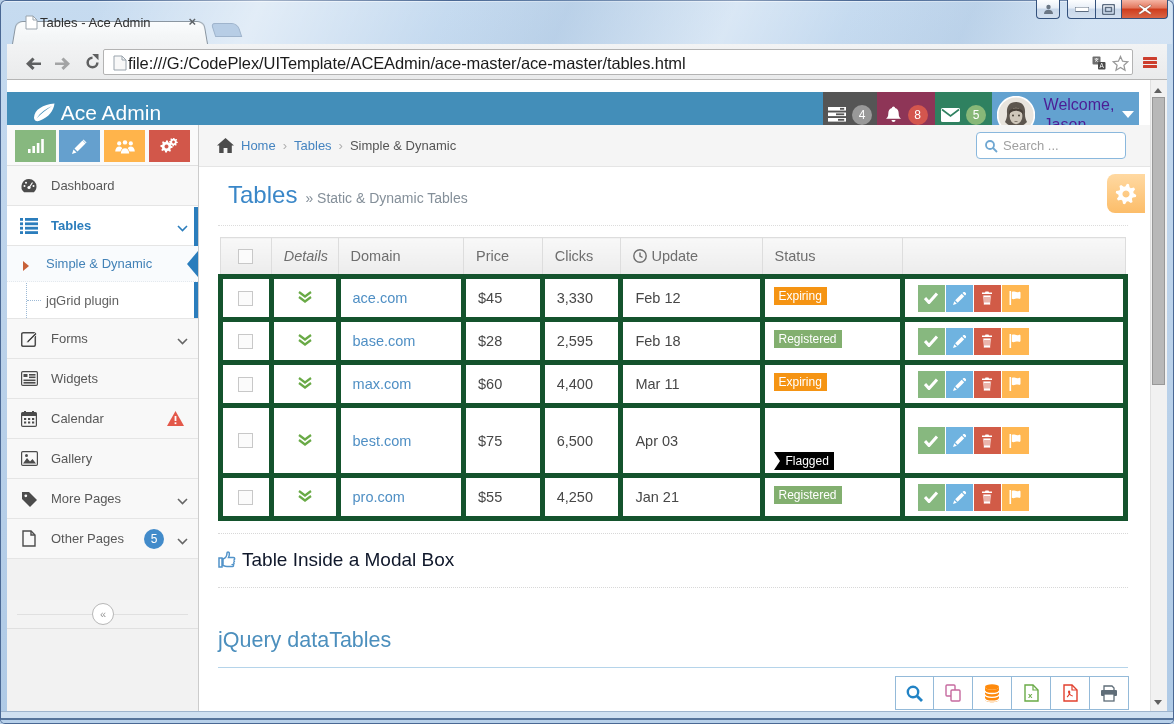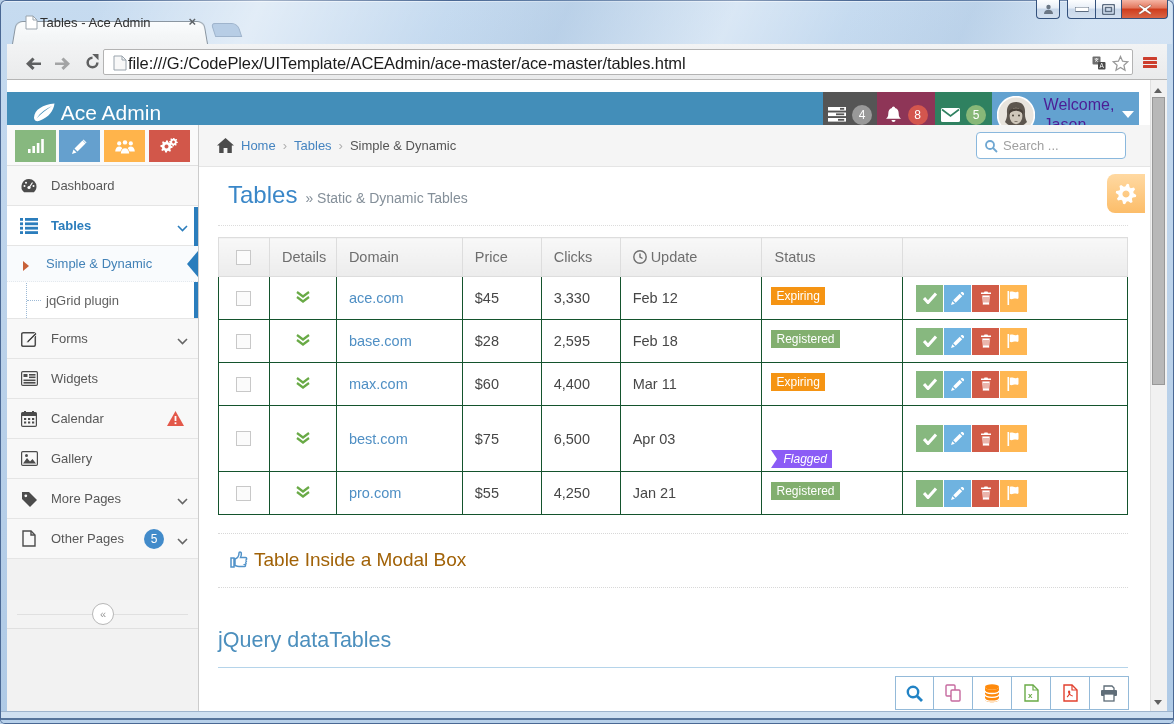--- a/index.html
+++ b/index.html
@@ -75,31 +75,31 @@
 #searchbox span { position:absolute; left:26px; top:5px; color:#a0a0a0; font-size:13px; }
 #gear { position:absolute; left:908px; top:49px; width:38px; height:39px; border-radius:8px 0 0 8px;
   background:linear-gradient(180deg,#ffd9a2,#fcbd69); display:flex; align-items:center; justify-content:center; }
 #pagehead { position:absolute; left:29px; top:56px; }
 #pagehead h1 { font-size:24px; font-weight:normal; color:#3a87c8; display:inline; }
 #pagehead .sub { font-size:14px; color:#848f99; margin-left:8px; }
 #headline { position:absolute; left:19px; top:100px; width:910px; border-top:1px dotted #dcdcdc; }
 
 #tbl { position:absolute; left:19px; top:112px; width:910px; border-collapse:collapse; font-size:14.5px; color:#474747; }
 #tbl th { background:linear-gradient(180deg,#f8f8f8,#ececec); color:#6e6e6e; font-weight:normal; font-size:14.5px; text-align:left; height:39px; padding-left:12px; border:1px solid #ddd; }
-#tbl td { height:43px; border:1px solid #14532d; padding-left:12px; background:#fff; }
+#tbl td { height:43px; border:5px solid #14532d; padding-left:12px; background:#fff; }
 #tbl a { color:#4f8fc4; text-decoration:none; }
 .cb { width:15px; height:15px; background:#fbfbfb; border:1px solid #c8c8c8; margin:0 auto; }
 .lbl { color:#fff; font-size:12px; padding:2px 5px; position:relative; top:-3px;margin-top:47px; }
 .lbl.orange { background:#f59413; }
 .lbl.green { background:#82af6f; }
-.lbl.dark { background:#8b5cf6;font-style:italic; }
+.lbl.dark { background:#000000; }
 .abtn { display:inline-flex; width:27px; height:27px; align-items:center; justify-content:center; margin-right:1px; vertical-align:middle; }
 
 .dotsep { position:absolute; left:19px; width:910px; border-top:1px dotted #d8d8d8; }
-#modallink { position:absolute; left:31px; top:424px; font-size:19px; color:#a16207; }
+#modallink { position:absolute; left:19px; top:424px; font-size:19px; color:#0f172a; }
 #dtheading { position:absolute; left:19px; top:503px; font-size:21.5px; color:#4c8fbd; }
 #dtline { position:absolute; left:19px; top:542px; width:910px; border-top:1px solid #b5d4ea; }
 #btngroup { position:absolute; left:696px; top:551px; display:flex; }
 .gbtn { width:39px; height:34px; border:1px solid #94bad9; border-left:none; background:#fff; display:flex; align-items:center; justify-content:center; }
 .gbtn.first { border-left:1px solid #94bad9; }
 
 #scroll { position:absolute; left:1150px; top:80px; width:17px; height:631px; background:#f1f1f1; border-left:1px solid #e0e0e0; }
 #sthumb { position:absolute; left:1152px; top:97px; width:13px; height:288px; background:#b8b8b8; border:1px solid #989898; }
 .sarr { position:absolute; left:1154px; width:0; height:0; border-left:4px solid transparent; border-right:4px solid transparent; }
 .ctr { text-align:center; }
@@ -406,21 +406,21 @@
           <svg width="22" height="22" viewBox="0 0 22 22">
             <path fill-rule="evenodd" d="M12.01 0.75 L13.99 1.14 L14.58 4.30 L15.82 5.13 L18.96 4.47 L20.08 6.14 L18.27 8.79 L18.56 10.26 L21.25 12.01 L20.86 13.99 L17.70 14.58 L16.87 15.82 L17.53 18.96 L15.86 20.08 L13.21 18.27 L11.74 18.56 L9.99 21.25 L8.01 20.86 L7.42 17.70 L6.18 16.87 L3.04 17.53 L1.92 15.86 L3.73 13.21 L3.44 11.74 L0.75 9.99 L1.14 8.01 L4.30 7.42 L5.13 6.18 L4.47 3.04 L6.14 1.92 L8.79 3.73 L10.26 3.44 Z M14.60 11.00 L14.12 9.20 L12.80 7.88 L11.00 7.40 L9.20 7.88 L7.88 9.20 L7.40 11.00 L7.88 12.80 L9.20 14.12 L11.00 14.60 L12.80 14.12 L14.12 12.80 L14.60 11.00 Z" fill="#fff"></path>
           </svg>
         </div>
       <table id="tbl">
         <tbody>
             <tr>
           <th style="width:51px;padding-left:0;text-align:center;">
                 <div class="cb"></div>
               </th>
-          <th style="width:67px;">Details</th>
+          <th style="width:67px;font-style:italic;">Details</th>
           <th style="width:126px;">Domain</th>
           <th style="width:79px;">Price</th>
           <th style="width:79px;">Clicks</th>
           <th style="width:142px;"><svg width="14" height="14" viewBox="0 0 14 14" style="vertical-align:-2px;margin-right:4px;">
                   <circle cx="7" cy="7" r="6.2" fill="none" stroke="#6e6e6e" stroke-width="1.4"></circle>
                   <path d="M7 3.5 V7 L9.5 8.5" fill="none" stroke="#6e6e6e" stroke-width="1.4"></path>
                 </svg>Update</th>
           <th style="width:141px;">Status</th>
           <th style="width:225px;"></th>
         </tr>

